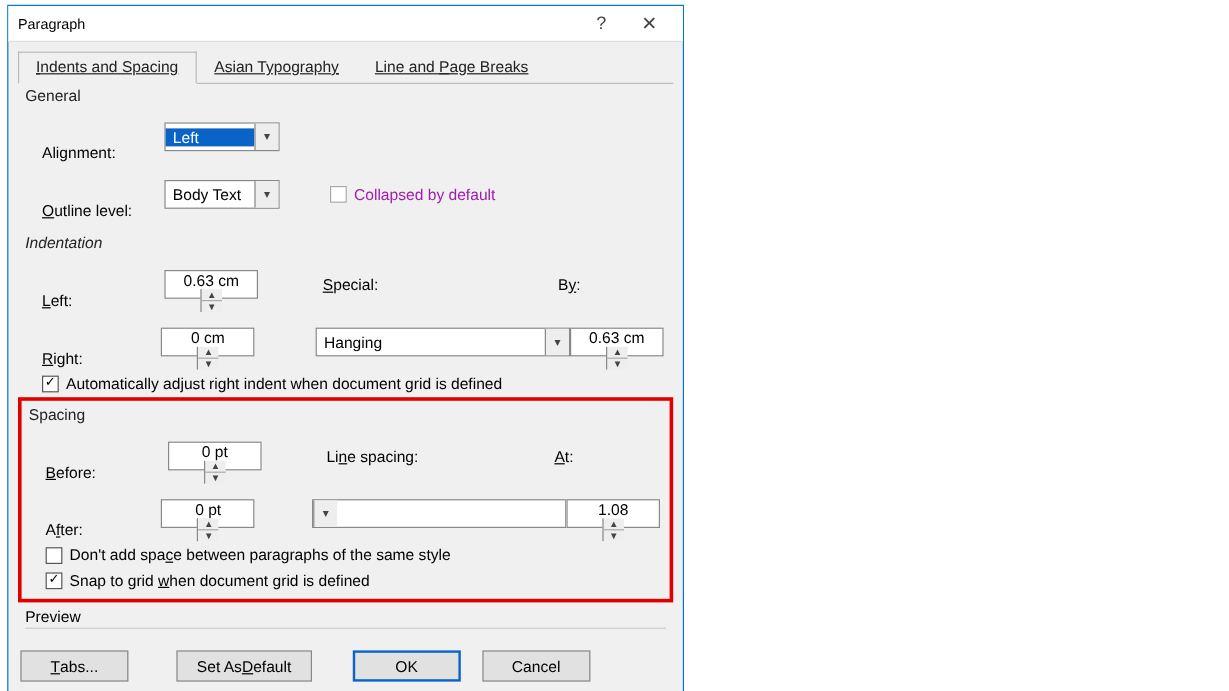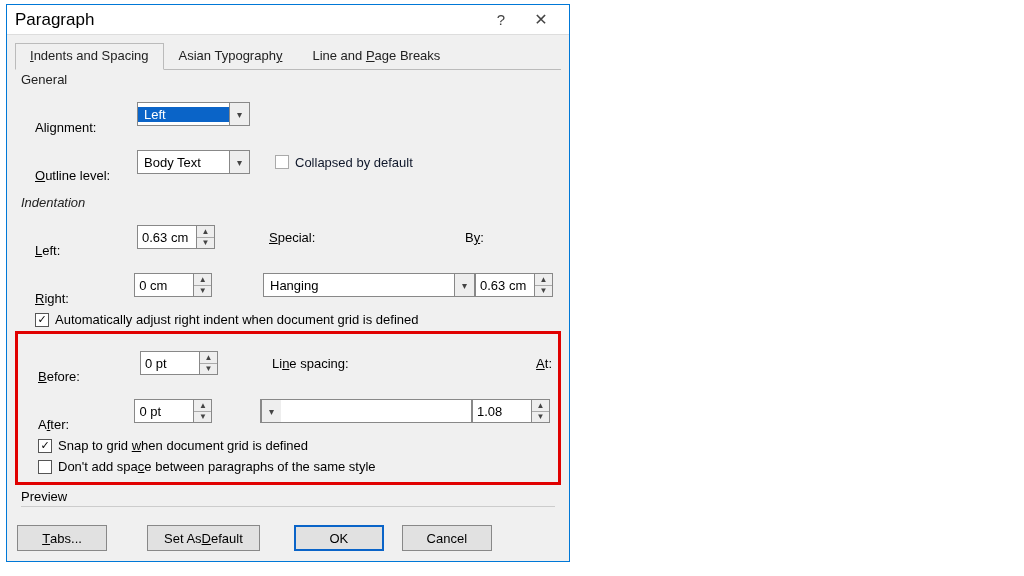--- a/index.html
+++ b/index.html
@@ -22,41 +22,42 @@
     border: 1px solid #0078d7;
   }
   .titlebar {
     display: flex;
     align-items: center;
     height: 30px;
     padding: 0 8px;
     background: #fff;
     border-bottom: 1px solid #ddd;
   }
-  .titlebar .title { flex: 1; font-size: 17px; }
+  .titlebar .title { flex: 1; font-size: 12px; }
   .titlebar .btn {
     width: 40px;
     text-align: center;
     font-size: 15px;
     color: #444;
     cursor: pointer;
   }
   .titlebar .close { font-size: 16px; }
   .tabs {
     display: flex;
     margin: 8px 8px 0 8px;
     border-bottom: 1px solid #bbb;
   }
   .tab {
     padding: 4px 14px 6px 14px;
     font-size: 13px;
     cursor: pointer;
     color: #222;
     border: 1px solid transparent;
     margin-bottom: -1px;
+    text-decoration: underline;
   }
   .tab.active {
     background: #f0f0f0;
     border: 1px solid #bbb;
     border-bottom: 1px solid #f0f0f0;
   }
   .u { text-decoration: underline; }
   .body { padding: 0 14px 8px 14px; }
   .group-label {
     font-size: 13px;
@@ -77,32 +78,32 @@
   .col-ctrl1 { width: 120px; }
   .col-label2 { width: 128px; padding-left: 12px; }
   .select, .spin, .text {
     display: inline-flex;
     align-items: center;
     border: 1px solid #888;
     background: #fff;
     height: 24px;
     font-size: 13px;
   }
-  .select { width: 113px; position: relative; }
+  .select { width: 96px; position: relative; }
   .select.wide { width: 212px; }
   .select .val { flex:1; padding: 0 6px; overflow:hidden; white-space:nowrap; }
   .select .dbtn {
     width: 20px; height: 100%;
     border-left: 1px solid #888;
     display:flex; align-items:center; justify-content:center;
     background:#eee;
     font-size:10px; color:#444;
   }
   .select.highlight .val { background:#0a64c8; color:#fff; }
-  .spin { width: 78px; }
+  .spin { width: 78px; flex-direction: column; }
   .spin .v { flex:1; padding:0 4px; }
   .spin .sbtns {
     width: 18px; height:100%;
     border-left:1px solid #888;
     display:flex; flex-direction:column;
     background:#eee;
   }
   .spin .sbtns div {
     flex:1; display:flex; align-items:center; justify-content:center;
     font-size:8px; color:#444;
@@ -114,21 +115,21 @@
   }
   .chk {
     width:14px; height:14px;
     border:1px solid #555;
     background:#fff;
     margin-right:6px;
     display:flex; align-items:center; justify-content:center;
     font-size:11px; line-height:1;
   }
   .chk.checked::after { content:"✓"; color:#000; }
-  .disabled { color:#0f172a; }
+  .disabled { color:#a21caf; }
   .chk.disabled { border-color:#aaa; }
   .highlight-box {
     border: 3px solid #e00000;
     margin: 4px -6px 2px -6px;
     padding: 2px 6px 6px 6px;
   }
   .footer {
     display:flex;
     align-items:center;
     padding: 6px 10px 10px 10px;
@@ -242,35 +243,36 @@
         </div>
       </div>
     </div>
 
     <div class="check-row">
       <span class="chk checked"></span>
       <span>Automatically ad<span class="u">j</span>ust right indent when document grid is defined</span>
     </div>
 
     <div class="highlight-box">
+      <div class="group-label">Spacing</div>
 
       <div class="row">
         <div class="col-label"><span class="u">B</span>efore:</div>
         <div class="col-ctrl1">
           <div class="spin">
             <span class="v">0 pt</span>
             <span class="sbtns">
                 <div>▲</div>
                 <div>▼</div>
               </span>
           </div>
         </div>
         <div class="col-label2">Li<span class="u">n</span>e spacing:</div>
         <div style="flex:1"></div>
-        <div style="width:90px;text-align:right;"><span class="u">A</span>t:</div>
+        <div style="width:90px;"><span class="u">A</span>t:</div>
       </div>
 
       <div class="row">
         <div class="col-label">A<span class="u">f</span>ter:</div>
         <div class="col-ctrl1">
           <div class="spin">
             <span class="v">0 pt</span>
             <span class="sbtns">
                 <div>▲</div>
                 <div>▼</div>
@@ -287,26 +289,26 @@
             <span class="v">1.08</span>
             <span class="sbtns">
                 <div>▲</div>
                 <div>▼</div>
               </span>
           </div>
         </div>
       </div>
 
       <div class="check-row">
+        <span class="chk"></span>
+        <span>Don't add spa<span class="u">c</span>e between paragraphs of the same style</span>
+      </div>
+      <div class="check-row">
         <span class="chk checked"></span>
         <span>Snap to grid <span class="u">w</span>hen document grid is defined</span>
-      </div>
-      <div class="check-row">
-        <span class="chk"></span>
-        <span>Don't add spa<span class="u">c</span>e between paragraphs of the same style</span>
       </div>
     </div>
 
     <div class="preview-label">Preview</div>
 
   </div>
 
   <div class="footer">
     <div class="pushbtn"><span class="u">T</span>abs...</div>
     <div style="width:40px;"></div>

